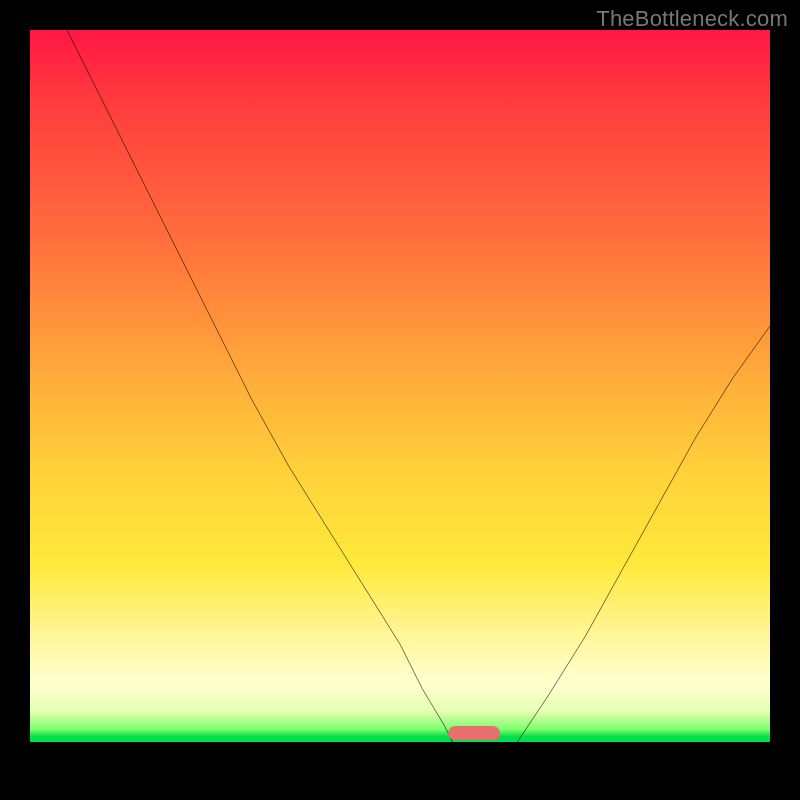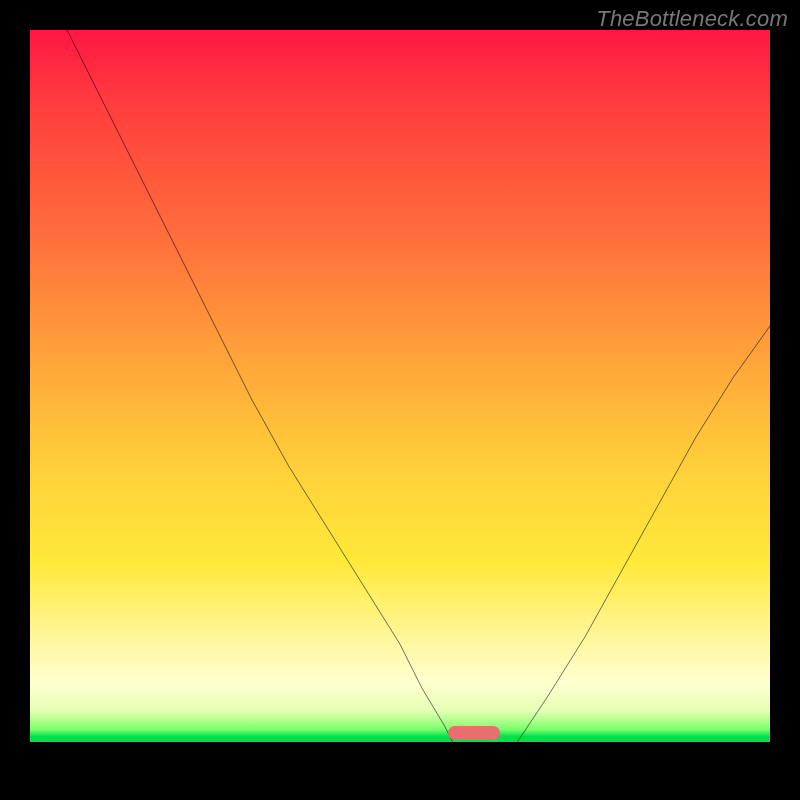--- a/index.html
+++ b/index.html
@@ -9,21 +9,20 @@
     height: 800px;
     background: #000;
     overflow: hidden;
     font-family: Arial, Helvetica, sans-serif;
   }
   .stage {
     position: relative;
     width: 800px;
     height: 672px;
     background: #000;
-    font-style: italic;
   }
   .plot-area {
     position: absolute;
     left: 30px;
     top: 30px;
     width: 740px;
     height: 740px;
     overflow: hidden;
   }
   .gradient {

